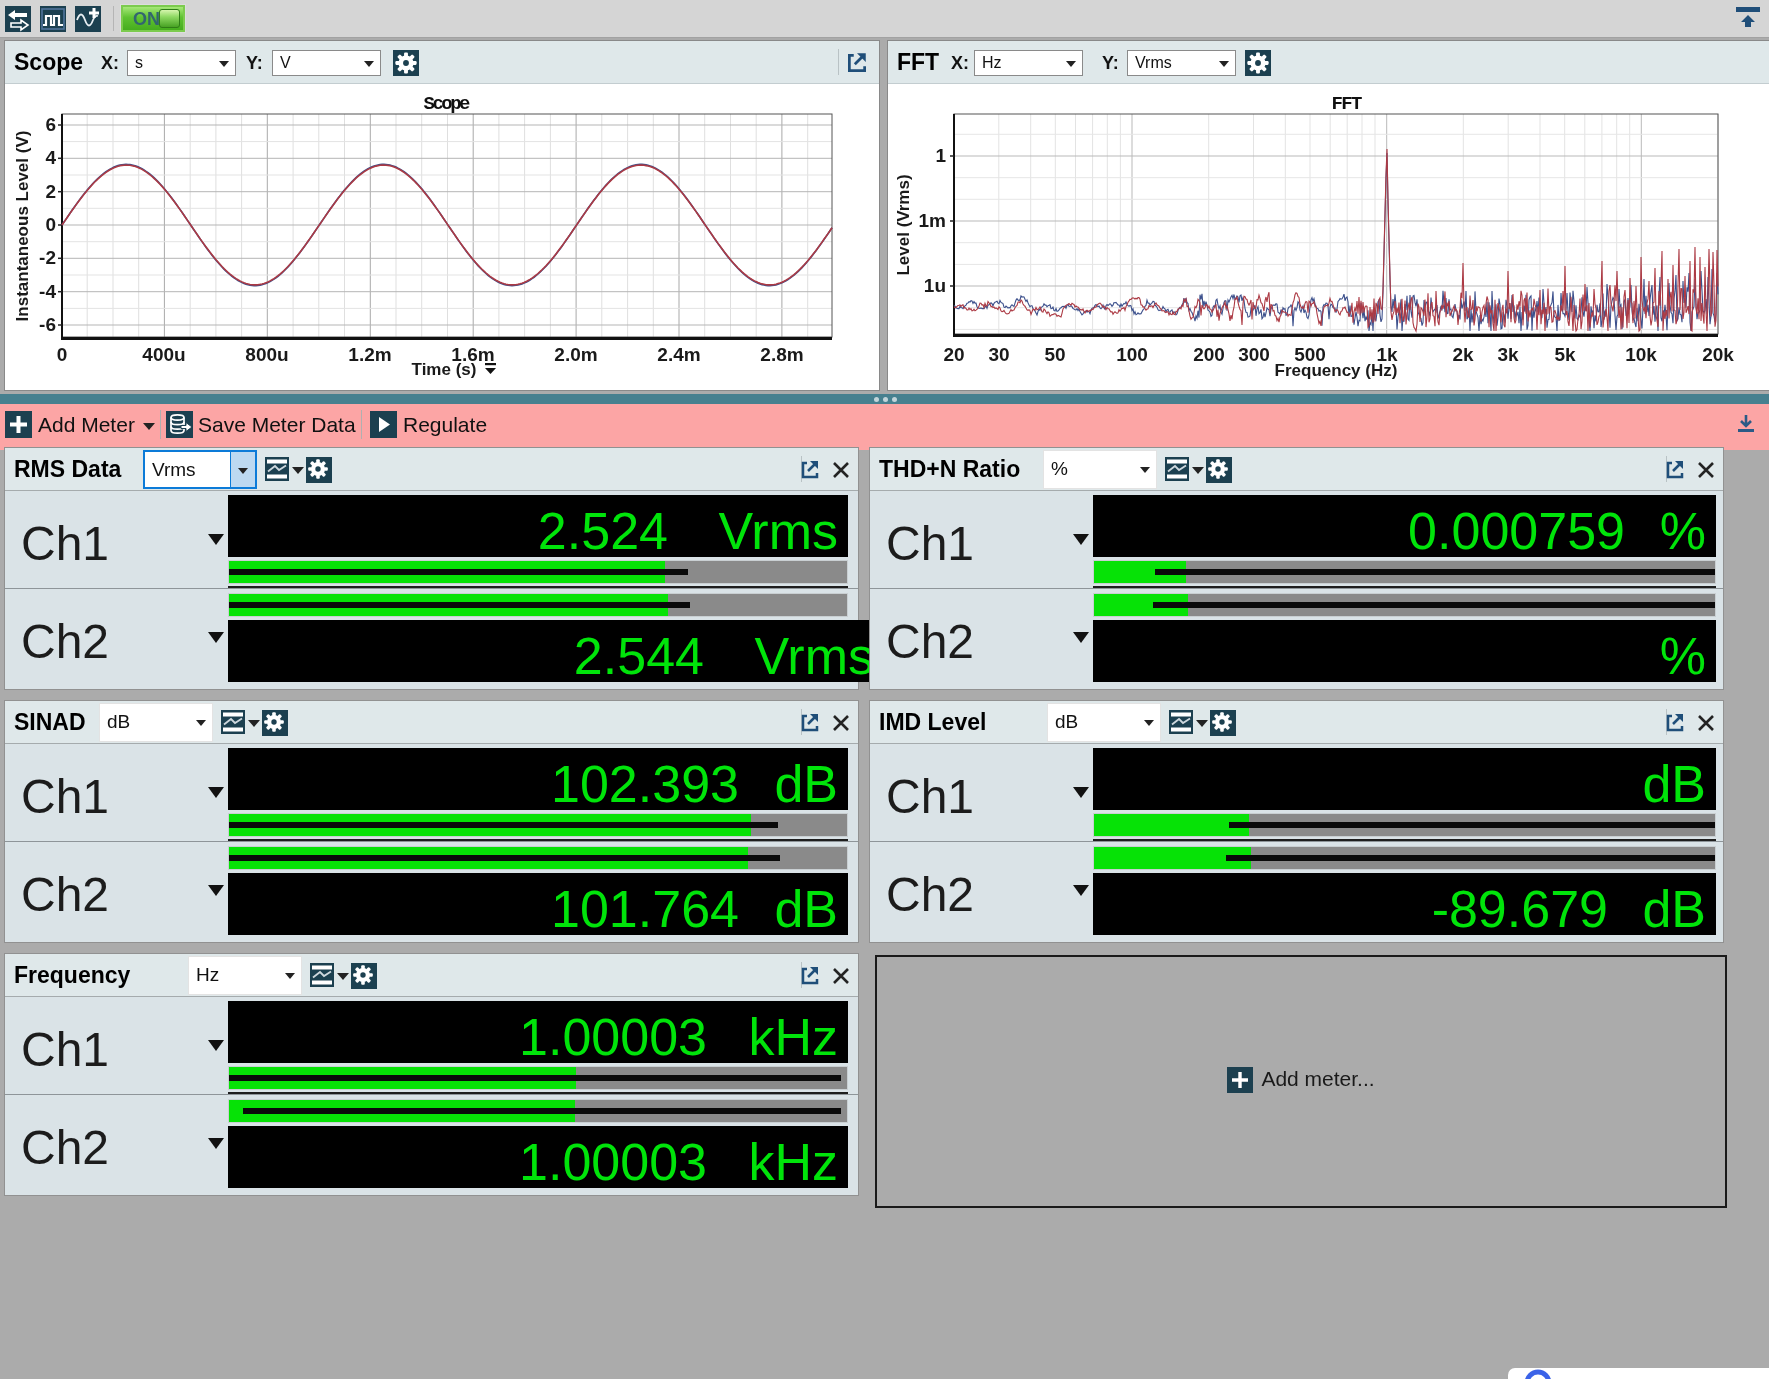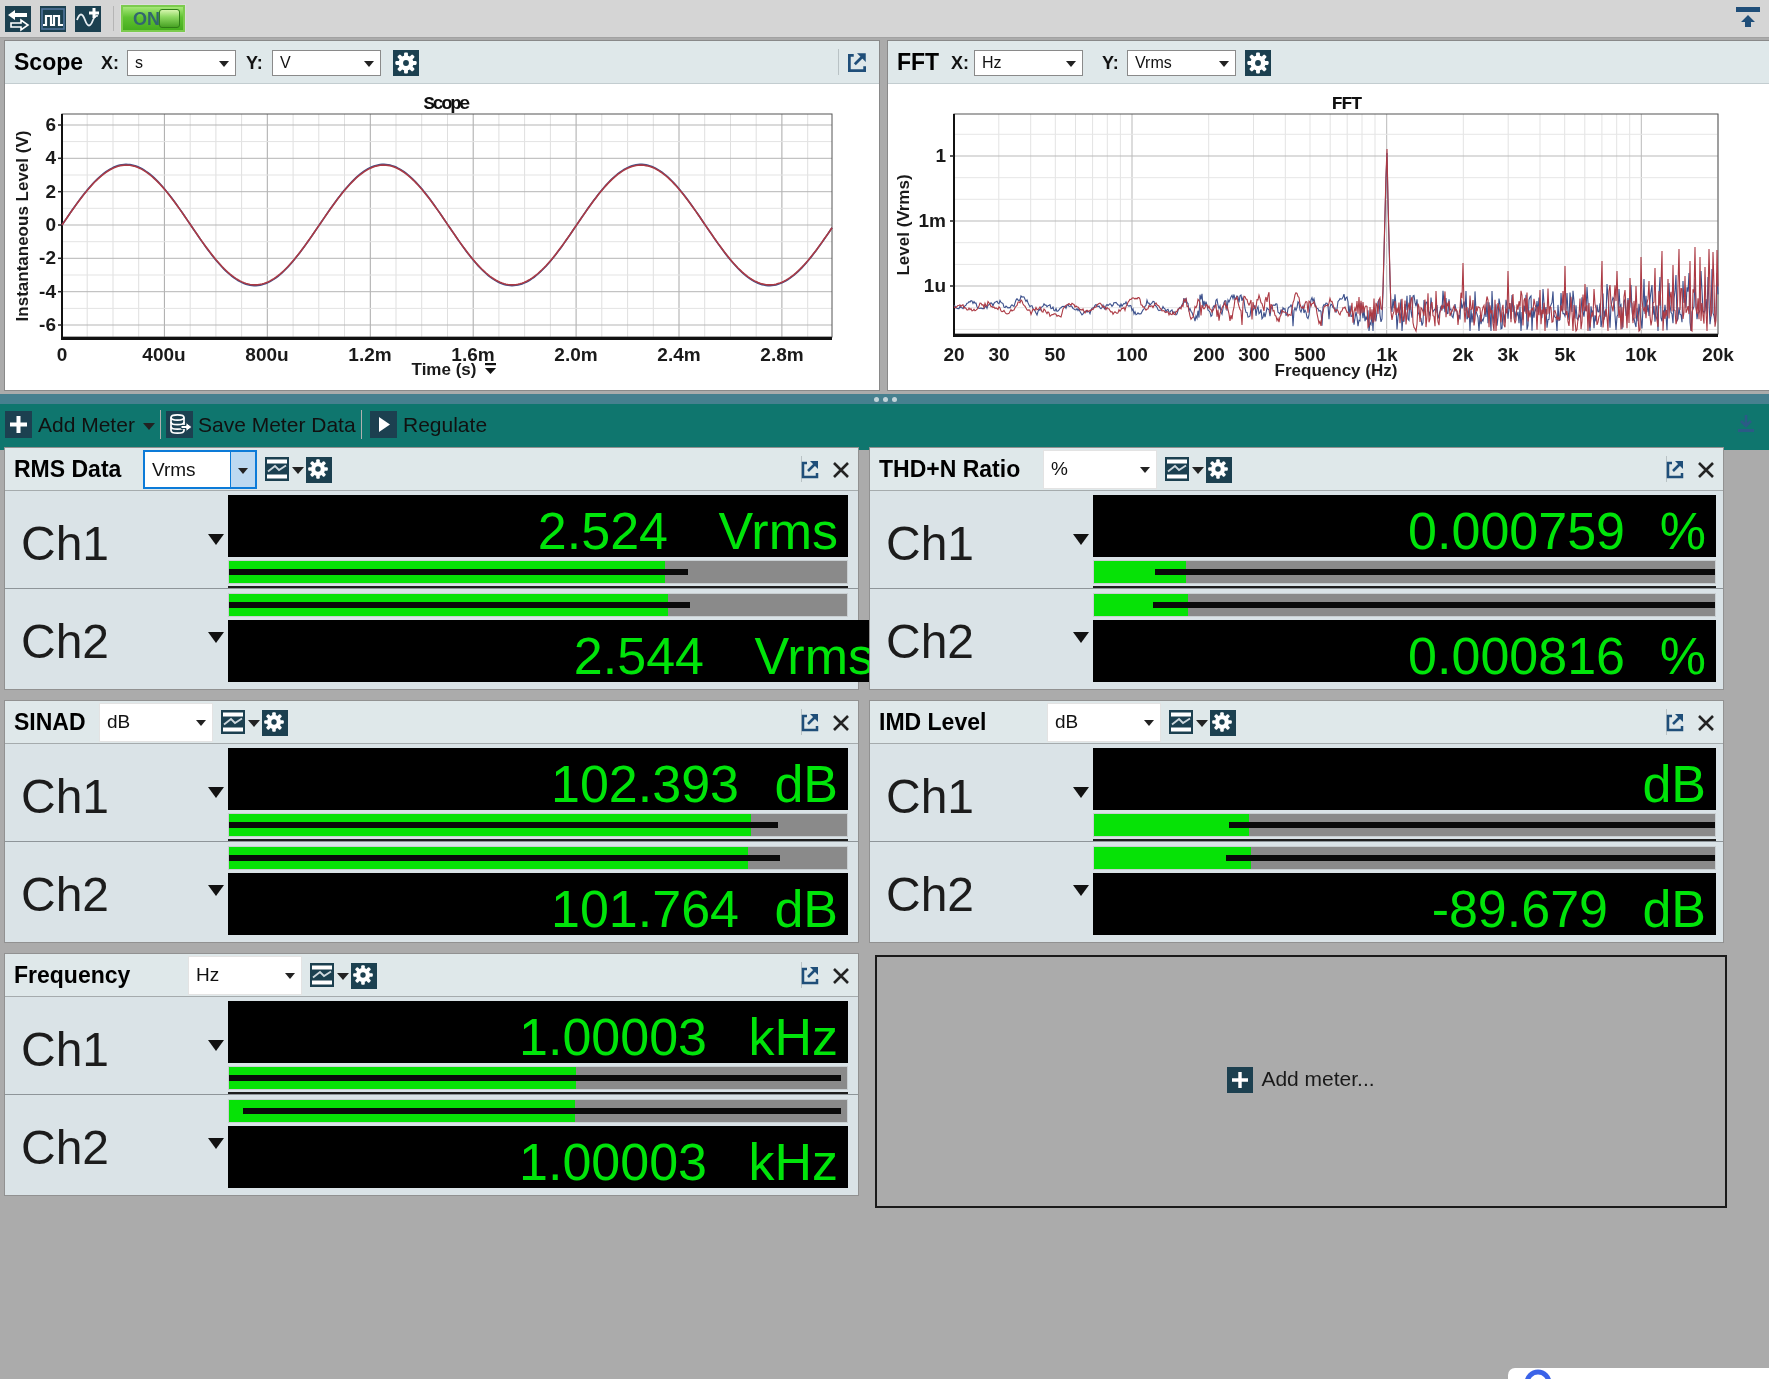--- a/index.html
+++ b/index.html
@@ -22,21 +22,21 @@
 .mcombo span { top:7px; font-size:19px; }
 .mcombo .cbarrow { top:16px; }
 .cbfocus { border:2px solid #0c7bd8; }
 .cbfocus::after { content:""; position:absolute; right:0; top:0; width:24px; height:100%; background:#bdd9f1; border-left:1px solid #0c7bd8; }
 .cbfocus .cbarrow { right:7px; z-index:2; }
 .hsep { position:absolute; right:56px; top:8px; width:1px; height:26px; background:#b9c2c5; }
 .popbtn { position:absolute; right:37px; top:10px; }
 .xbtn { position:absolute; right:8px; top:13px; }
 .splitter { position:absolute; left:0; top:394px; width:1769px; height:10px; background:#47808f; }
 .splitter i { position:absolute; top:3px; width:5px; height:5px; border-radius:50%; background:#c2d4da; }
-.midbar { position:absolute; left:0; top:404px; width:1769px; height:46px; background:#0f766e; }
+.midbar { position:absolute; left:0; top:404px; width:1769px; height:46px; background:#fca5a5; }
 .mbtxt { position:absolute; top:9px; font-size:21px; color:#111; }
 .mbicon { position:absolute; top:7px; width:27px; height:27px; background:#1c4050; }
 .mbsep { position:absolute; top:6px; width:1px; height:29px; background:#b0b0b0; }
 .mbdd { position:absolute; top:19px; width:0; height:0; border-left:6px solid transparent; border-right:6px solid transparent; border-top:7px solid #222; }
 .mpanel { position:absolute; height:243px; background:#dae3e7; border:1px solid #919191; }
 .mhead { position:absolute; left:0; top:0; right:0; height:43px; background:#dfe8ea; border-bottom:1px solid #a5abad; }
 .mtitle { position:absolute; left:9px; top:8px; font-size:23px; font-weight:bold; color:#000; }
 .micon { position:absolute; top:9px; width:24px; height:24px; }
 .mdd { position:absolute; top:19px; width:0; height:0; border-left:6px solid transparent; border-right:6px solid transparent; border-top:7px solid #222; }
 .mbody { position:absolute; left:0; top:44px; right:0; bottom:0; }
@@ -444,21 +444,20 @@
       <div class="rowsep"></div>
       <div class="barwrap" style="top:101px;width:623px">
         <div class="bar">
           <div class="barin">
             <div class="green" style="width:15.2%"></div>
             <div class="stripe" style="left:9.5%;width:90.5%"></div>
           </div>
         </div>
       </div>
       <div class="disp" style="top:128px;width:623px">
-        <span class="val" style="right:91px">0.000816</span>
         <span class="unit">%</span>
       </div>
     </div>
   </div>
 <div class="mpanel" style="left:4px;top:700px;width:855px">
     <div class="mhead">
       <span class="mtitle">SINAD</span>
       <div class="combo mcombo" style="left:94px">
         <span>dB</span>
         <div class="cbarrow"></div>

